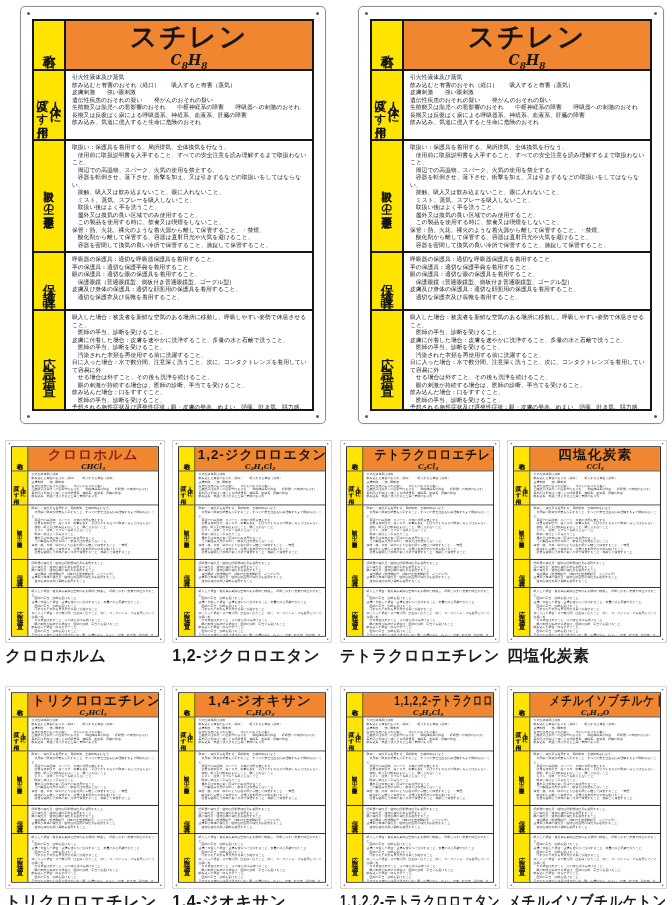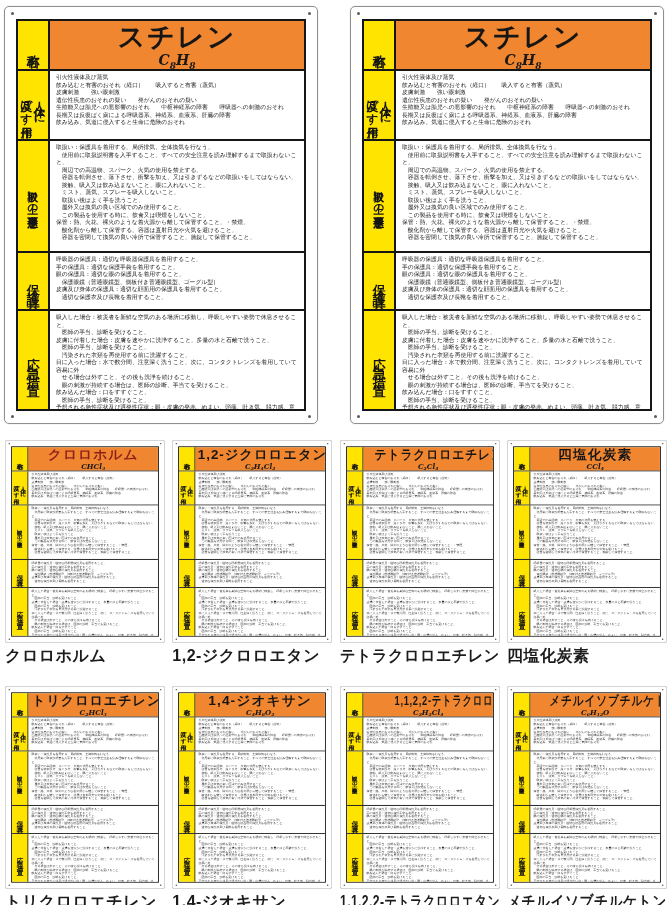--- a/index.html
+++ b/index.html
@@ -4,21 +4,21 @@
 <style>
   html,body{margin:0;padding:0;}
   body{
     width:672px;height:905px;background:#ffffff;overflow:hidden;
     font-family:"Liberation Sans",sans-serif;
     -webkit-font-smoothing:antialiased;
   }
   .catalog{width:672px;height:905px;position:relative;}
 
   
-  .big-row{display:flex;gap:32px;padding:6px 8px 0 4px;}
+  .big-row{display:flex;gap:32px;padding:6px 8px 0 20px;}
   .big-slot{flex:1;height:418px;position:relative;}
 
   
   .sign{
     position:relative;width:100%;height:100%;background:#ffffff;
     border:1px solid #8f8f8f;border-radius:5px;box-sizing:border-box;
     box-shadow:0 0 0 1px rgba(0,0,0,0.03);
   }
   .hole{position:absolute;width:3px;height:3px;border-radius:50%;background:#5a5a5a;}
   .h-tl{top:5px;left:6px}.h-tr{top:5px;right:6px}.h-bl{bottom:5px;left:6px}.h-br{bottom:5px;right:6px}

